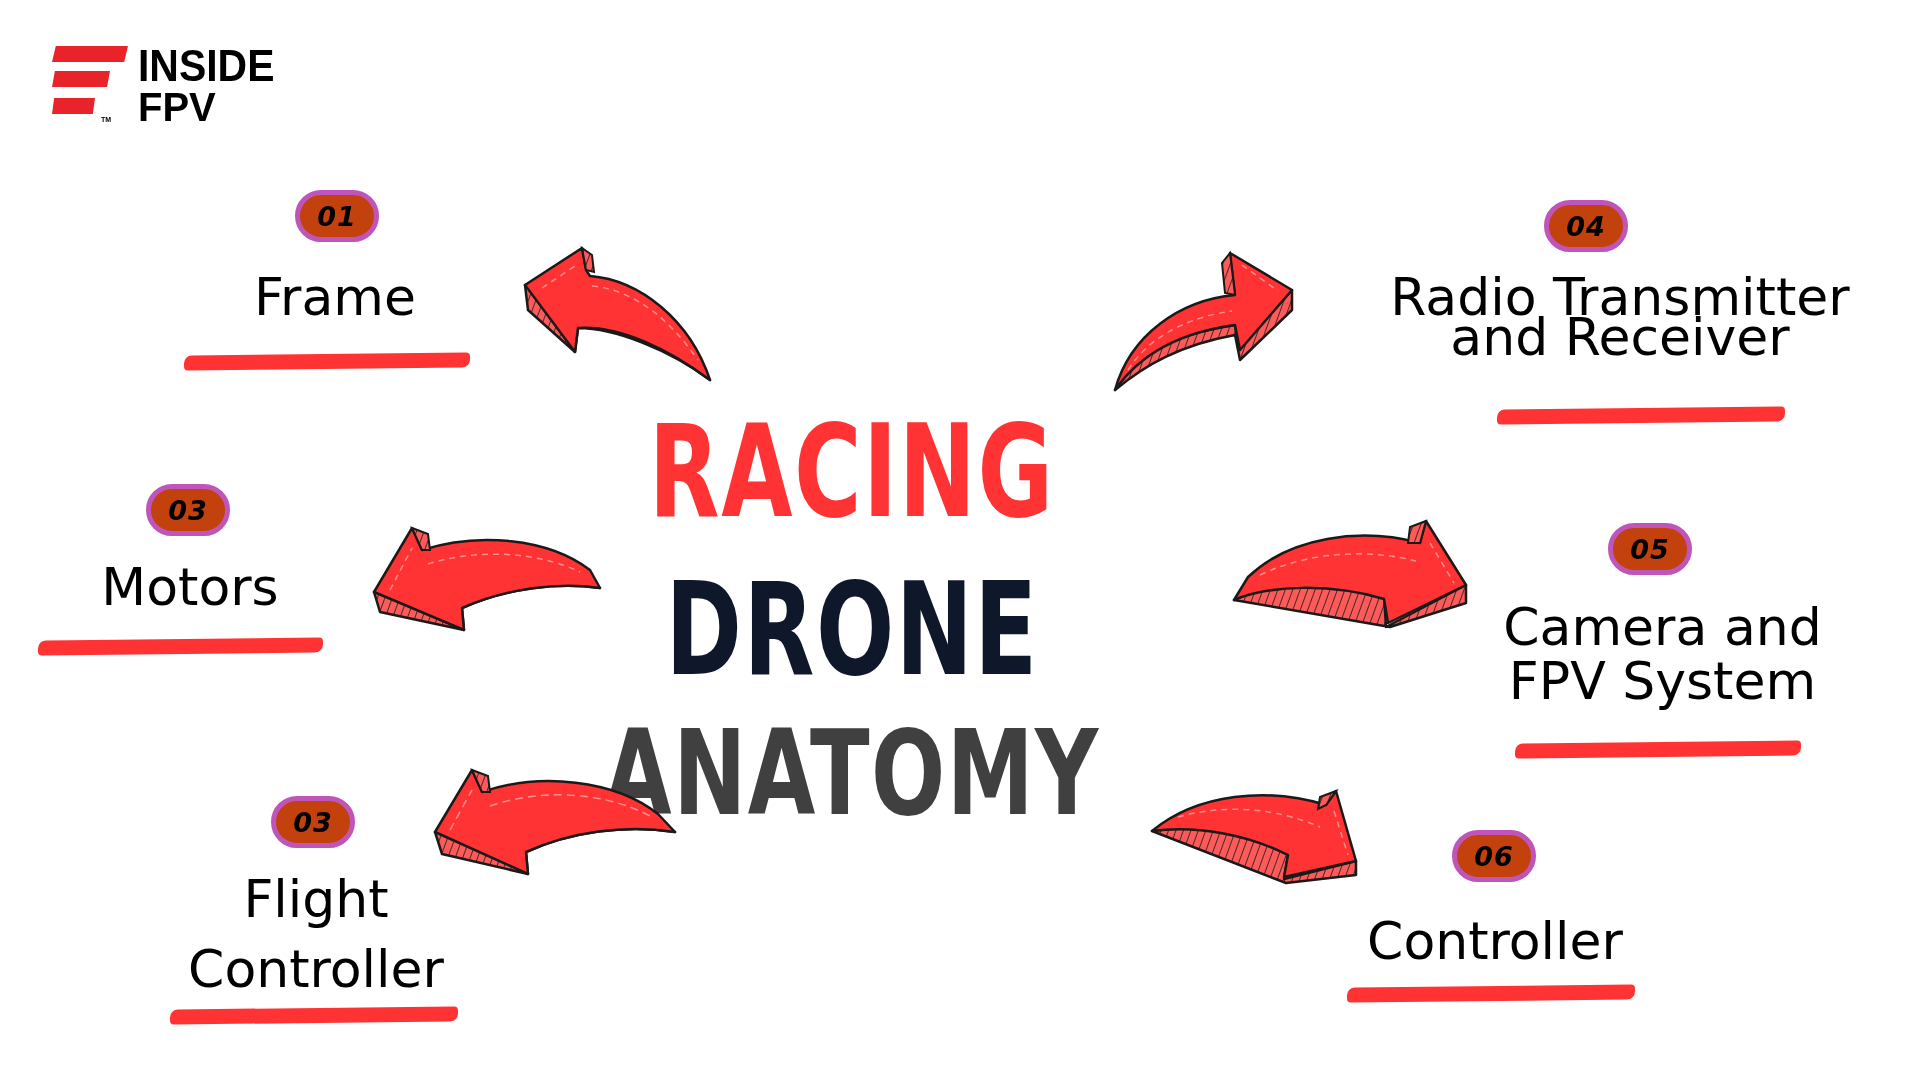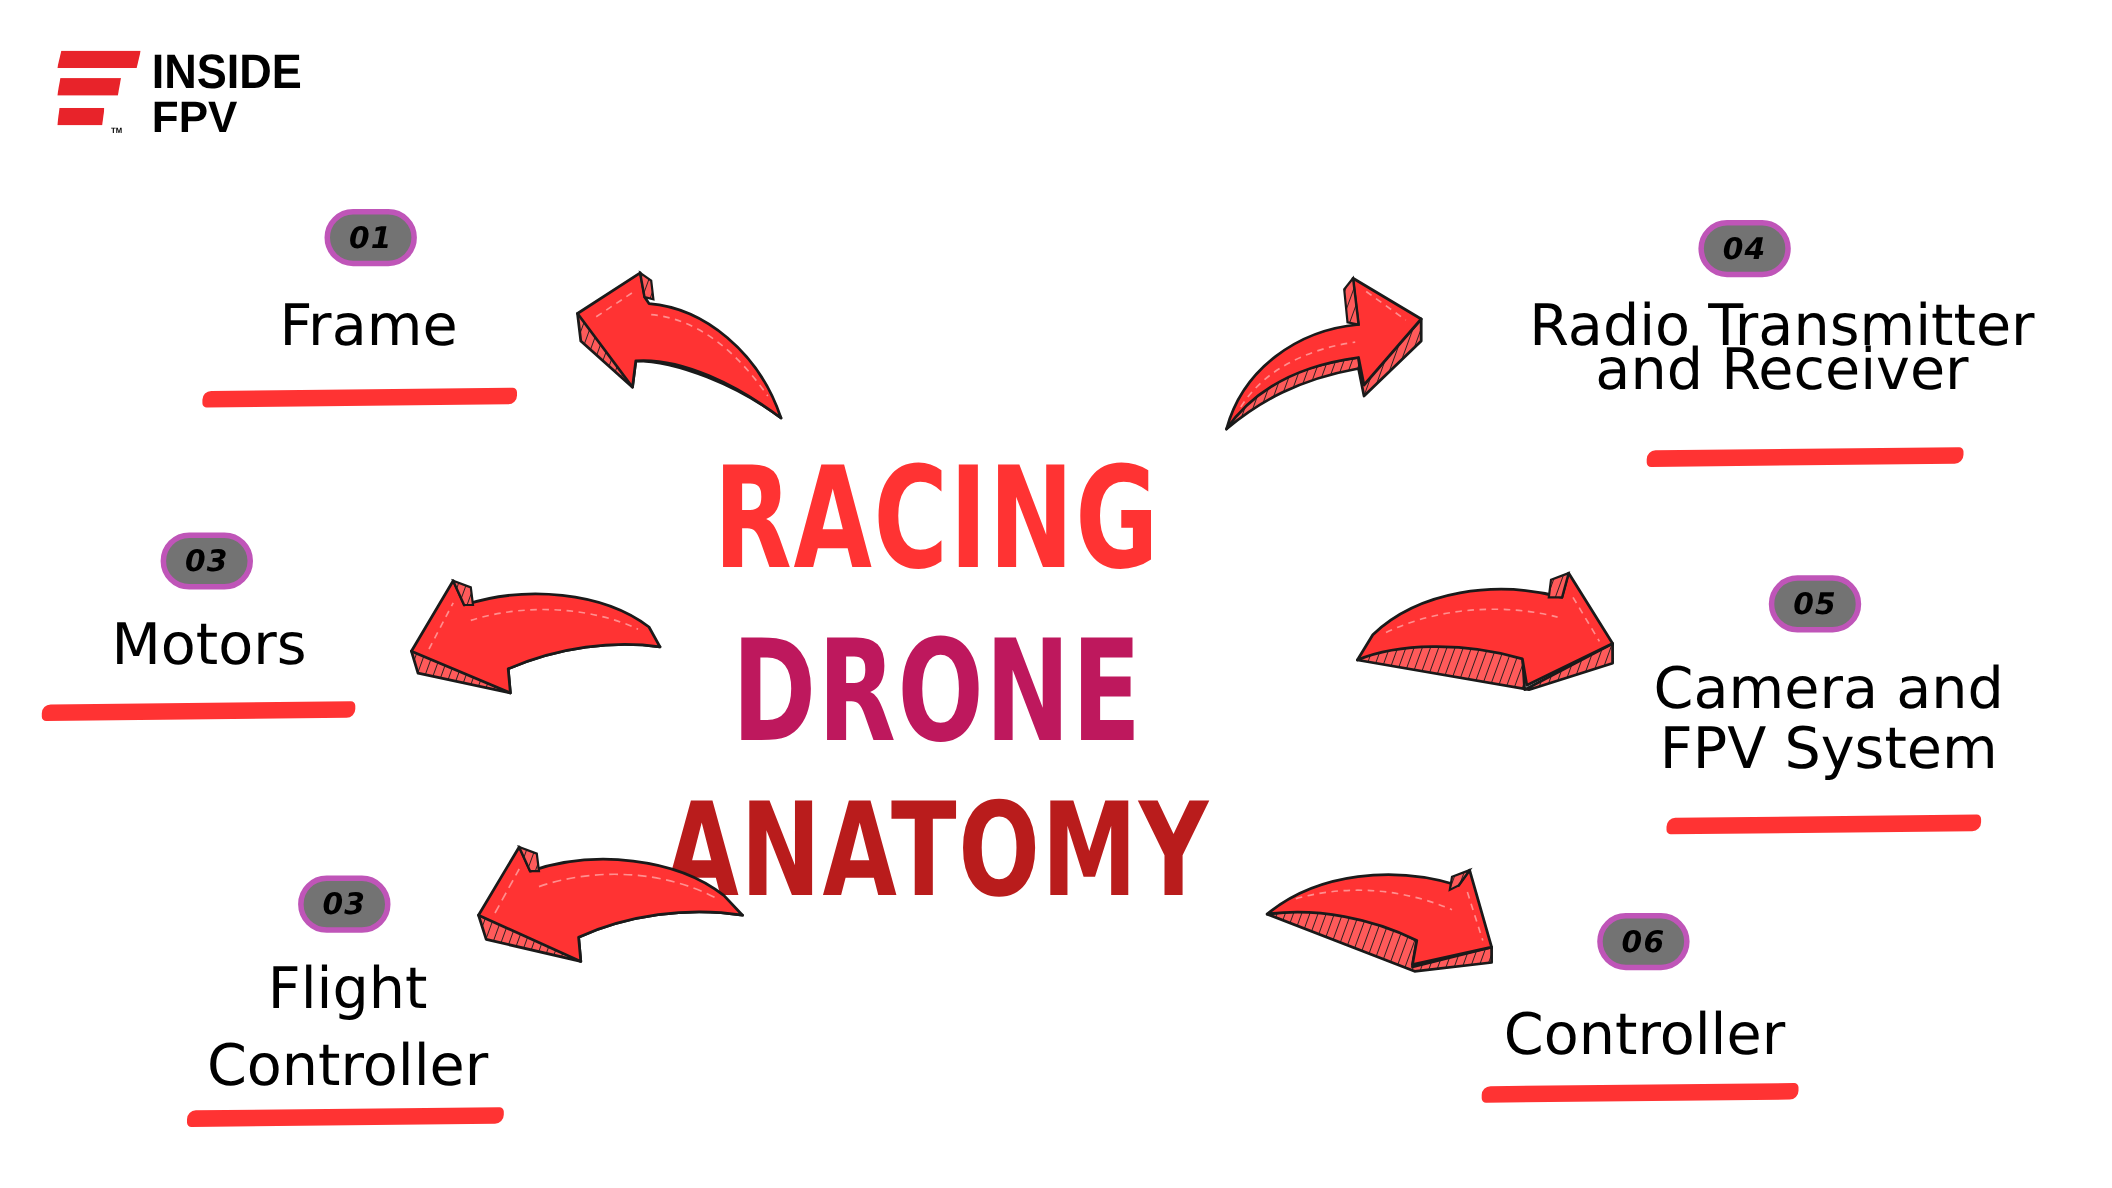--- a/index.html
+++ b/index.html
@@ -17,27 +17,27 @@
   .logo-fpv { top:52px; font-size:40px; transform:scaleX(1.0); transform-origin:left top; }
   .logo-tm { position:absolute; left:61px; top:81px; font-size:7px; color:#000;
              font-family:"Liberation Sans", sans-serif; font-weight:700; }
 
   
   .title-line { position:absolute; left:0; width:1704px; text-align:center;
                 font-family:"DejaVu Sans", sans-serif; font-weight:700;
                 line-height:1; letter-spacing:2px; }
   .title-line span { display:inline-block; transform:scaleX(0.72); transform-origin:center; }
   .t1 { top:408px; font-size:128px; color:#ff3333; }
-  .t2 { top:566px; font-size:128px; color:#be185d; }
-  .t3 { top:714px; font-size:118px; color:#b91c1c; }
+  .t2 { top:566px; font-size:128px; color:#0f172a; }
+  .t3 { top:714px; font-size:118px; color:#404040; }
   .t3 span { transform:scaleX(0.74); }
 
   
   .pill { position:absolute; width:84px; height:52px; box-sizing:border-box;
-          border:5px solid #bf55b8; border-radius:26px; background:#737373;
+          border:5px solid #bf55b8; border-radius:26px; background:#c2410c;
           display:flex; align-items:center; justify-content:center; }
   .pill-num { font-family:"DejaVu Sans", sans-serif; font-weight:700; font-style:italic;
               font-size:27px; color:#000; letter-spacing:1px; }
   .label { position:absolute; text-align:center; color:#000;
            font-family:"DejaVu Sans", sans-serif; font-weight:400;
            font-size:52px; line-height:54px; white-space:nowrap; }
   .underline { position:absolute; height:15px; background:#ff3333;
                border-radius:8px 4px 8px 4px; transform:skewY(-0.6deg); }
 
   .arrow { position:absolute; overflow:visible; }

